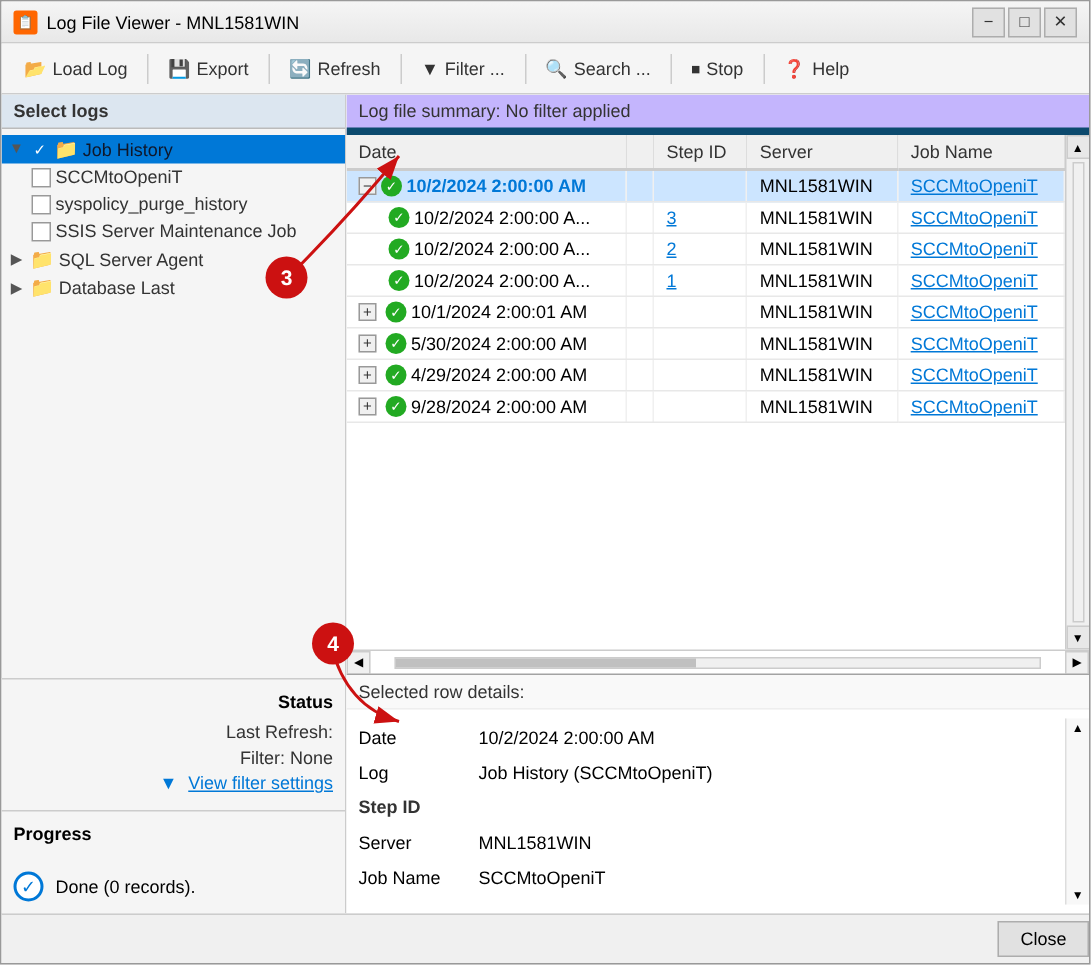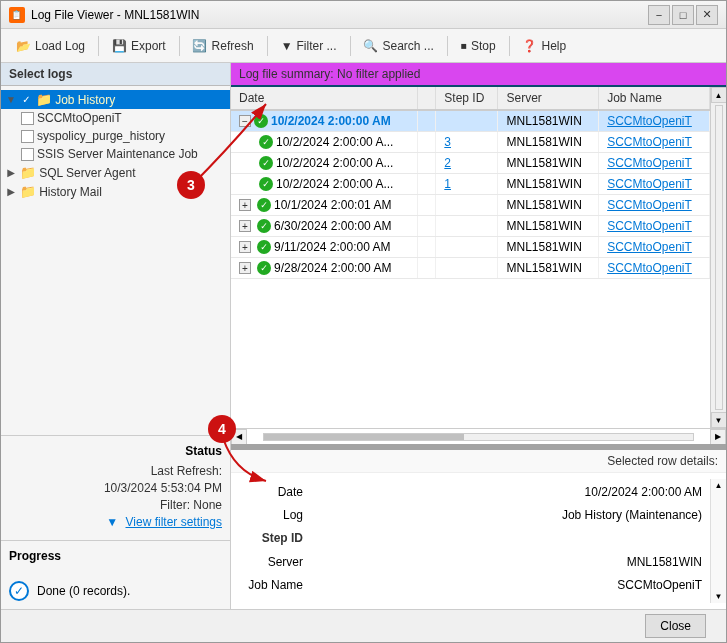--- a/index.html
+++ b/index.html
@@ -19,21 +19,21 @@
     
     .main-content { display: flex; flex: 1; overflow: hidden; }
     
     .left-panel { width: 230px; min-width: 230px; background: #f5f5f5; border-right: 1px solid #ccc; display: flex; flex-direction: column; }
     
     .left-panel-header { background: #dce6f0; border-bottom: 1px solid #bbb; padding: 4px 8px; font-weight: bold; font-size: 12px; color: #333; }
     
     .tree-view { flex: 1; overflow-y: auto; padding: 4px 0; }
     .tree-item { padding: 2px 4px; display: flex; align-items: center; gap: 3px; cursor: pointer; white-space: nowrap; }
     .tree-item.selected { background: #0078d7; color: white; }
-    .tree-item.selected .tree-label { color: #fef9c3; }
+    .tree-item.selected .tree-label { color: #0f172a; }
     .tree-indent1 { margin-left: 16px; }
     .tree-checkbox { width: 13px; height: 13px; border: 1px solid #999; background: white; display: flex; align-items: center; justify-content: center; flex-shrink: 0; font-size: 10px; }
     .tree-checkbox.checked { background: #0078d7; border-color: #0078d7; color: white; }
     .tree-expand { width: 12px; height: 12px; display: flex; align-items: center; justify-content: center; color: #555; font-size: 10px; flex-shrink: 0; }
     .tree-folder-icon { color: #ffc107; font-size: 13px; flex-shrink: 0; }
     .tree-label { font-size: 12px; color: #333; }
     .tree-item.selected .tree-folder-icon { color: #fff; }
     
     .status-panel { border-top: 1px solid #ccc; padding: 8px; background: #f5f5f5; text-align: right; }
     .status-title { font-weight: bold; font-size: 12px; margin-bottom: 6px; }
@@ -41,42 +41,42 @@
     .status-row.indent { margin-left: 12px; }
     .filter-link { color: #0078d7; text-decoration: underline; cursor: pointer; }
     
     .progress-panel { border-top: 1px solid #ccc; padding: 8px; background: #f5f5f5; }
     .progress-title { font-weight: bold; font-size: 12px; margin-bottom: 18px; }
     .progress-row { display: flex; align-items: center; gap: 8px; font-size: 12px; }
     .done-icon { width: 20px; height: 20px; border-radius: 50%; background: #fff; border: 2px solid #0078d7; display: flex; align-items: center; justify-content: center; color: #0078d7; font-size: 12px; flex-shrink: 0; }
     
     .right-panel { flex: 1; display: flex; flex-direction: column; overflow: hidden; background: white; }
     
-    .log-summary { background: #d946ef; border-bottom: 2px solid #0c4a6e; padding: 4px 8px; font-size: 12px; color: #333; }
+    .log-summary { background: #c4b5fd; border-bottom: 5px solid #0c4a6e; padding: 4px 8px; font-size: 12px; color: #333; }
     table { width: 100%; border-collapse: collapse; font-size: 12px; }
     thead th { background: #f0f0f0; border-bottom: 2px solid #ccc; border-right: 1px solid #ddd; padding: 4px 8px; text-align: left; font-weight: normal; color: #333; white-space: nowrap; position: sticky; top: 0; z-index: 1; }
     tbody td { border-bottom: 1px solid #e8e8e8; border-right: 1px solid #f0f0f0; padding: 3px 8px; white-space: nowrap; }
     tbody tr.selected-row { background: #cce5ff; }
     .link-cell { color: #0078d7; text-decoration: underline; cursor: pointer; }
     .check-circle { width: 14px; height: 14px; border-radius: 50%; background: #22aa22; display: flex; align-items: center; justify-content: center; color: white; font-size: 9px; }
     .expand-btn { width: 12px; height: 12px; border: 1px solid #999; background: #f0f0f0; display: flex; align-items: center; justify-content: center; font-size: 10px; cursor: pointer; color: #333; margin-right: 3px; }
     .minus-btn { width: 12px; height: 12px; border: 1px solid #999; background: #f0f0f0; display: flex; align-items: center; justify-content: center; font-size: 10px; cursor: pointer; color: #333; }
     
     .h-scrollbar { height: 16px; border-top: 1px solid #ccc; display: flex; align-items: center; }
     .h-scroll-track { flex: 1; height: 8px; background: #f0f0f0; margin: 0 16px; border: 1px solid #ccc; }
     .h-scroll-thumb { width: 200px; height: 100%; background: #c0c0c0; }
     .scroll-arrow { width: 16px; height: 16px; background: #f0f0f0; border: 1px solid #ccc; display: flex; align-items: center; justify-content: center; font-size: 8px; cursor: pointer; }
     
-    .detail-panel { border-top: 6px solid #a3a3a3; background: white; text-align: right; }
+    .detail-panel { border-top: 1px solid #a3a3a3; background: white; }
     .detail-header { padding: 4px 8px; font-size: 12px; color: #333; border-bottom: 1px solid #eee; background: #f9f9f9; }
     .detail-content { padding: 6px 0; overflow-y: auto; max-height: 160px; display: flex; }
     .detail-row { margin-bottom: 4px; font-size: 12px; line-height: 1.6; }
     .detail-row.bold-label { font-weight: bold; color: #333; margin-top: 4px; }
     
-    .footer-bar { border-top: 1px solid #ccc; padding: 4px 20px; display: flex; justify-content: flex-end; background: #f0f0f0; }
+    .footer-bar { border-top: 1px solid #ccc; padding: 4px 0; display: flex; justify-content: flex-end; background: #f0f0f0; }
     .footer-btn { padding: 4px 14px; background: #e1e1e1; border: 1px solid #adadad; cursor: pointer; font-size: 12px; }
     
     
     .annotation-circle { position: absolute; width: 28px; height: 28px; border-radius: 50%; background: #cc1111; color: white; font-size: 14px; font-weight: bold; display: flex; align-items: center; justify-content: center; z-index: 10; pointer-events: none; }
     
     
     .arrows-overlay { position: absolute; top: 0; left: 0; width: 100%; height: 100%; pointer-events: none; z-index: 9; }
     
     .v-scrollbar { width: 16px; background: #f0f0f0; border-left: 1px solid #ccc; display: flex; flex-direction: column; align-items: center; }
     .v-scroll-arrow { width: 16px; height: 16px; background: #e8e8e8; border: 1px solid #ccc; display: flex; align-items: center; justify-content: center; font-size: 8px; cursor: pointer; }
@@ -170,28 +170,27 @@
 
         <div class="tree-item">
           <span class="tree-expand">▶</span>
           <span class="tree-folder-icon">📁</span>
           <span class="tree-label">SQL Server Agent</span>
         </div>
 
         <div class="tree-item">
           <span class="tree-expand">▶</span>
           <span class="tree-folder-icon">📁</span>
-          <span class="tree-label">History Mail</span>
+          <span class="tree-label">Database Last</span>
         </div>
       </div>
 
       <div class="status-panel">
         <div class="status-title">Status</div>
         <div class="status-row">Last Refresh:</div>
-        <div class="status-row indent">10/3/2024 5:53:04 PM</div>
         <div class="status-row">Filter: None</div>
         <div class="status-row">
           <span style="color:#0078d7; margin-right:4px;">▼</span>
           <a class="filter-link">View filter settings</a>
         </div>
       </div>
 
       <div class="progress-panel">
         <div class="progress-title">Progress</div>
         <div class="progress-row">
@@ -284,35 +283,35 @@
                 <td></td>
                 <td>MNL1581WIN</td>
                 <td class="link-cell">SCCMtoOpeniT</td>
               </tr>
 
               <tr>
                 <td>
                   <div style="display:flex;align-items:center;gap:3px;">
                     <span class="expand-btn">+</span>
                     <span class="check-circle">✓</span>
-                    <span>6/30/2024 2:00:00 AM</span>
+                    <span>5/30/2024 2:00:00 AM</span>
                   </div>
                 </td>
                 <td></td>
                 <td></td>
                 <td>MNL1581WIN</td>
                 <td class="link-cell">SCCMtoOpeniT</td>
               </tr>
 
               <tr>
                 <td>
                   <div style="display:flex;align-items:center;gap:3px;">
                     <span class="expand-btn">+</span>
                     <span class="check-circle">✓</span>
-                    <span>9/11/2024 2:00:00 AM</span>
+                    <span>4/29/2024 2:00:00 AM</span>
                   </div>
                 </td>
                 <td></td>
                 <td></td>
                 <td>MNL1581WIN</td>
                 <td class="link-cell">SCCMtoOpeniT</td>
               </tr>
 
               <tr>
                 <td>
@@ -350,21 +349,21 @@
         <div class="detail-content">
           <div style="flex:0 0 auto; padding: 4px 8px; min-width:80px;">
             <div class="detail-row">Date</div>
             <div class="detail-row">Log</div>
             <div class="detail-row bold-label">Step ID</div>
             <div class="detail-row">Server</div>
             <div class="detail-row">Job Name</div>
           </div>
           <div style="flex:1; padding: 4px 8px;">
             <div class="detail-row">10/2/2024 2:00:00 AM</div>
-            <div class="detail-row">Job History (Maintenance)</div>
+            <div class="detail-row">Job History (SCCMtoOpeniT)</div>
             <div class="detail-row">&nbsp;</div>
             <div class="detail-row">MNL1581WIN</div>
             <div class="detail-row">SCCMtoOpeniT</div>
           </div>
           <div style="width:16px; border-left:1px solid #ddd; background:#f8f8f8; display:flex; flex-direction:column; align-items:center;">
             <div style="font-size:8px; cursor:pointer; padding:2px;">▲</div>
             <div style="flex:1;"></div>
             <div style="font-size:8px; cursor:pointer; padding:2px;">▼</div>
           </div>
         </div>

